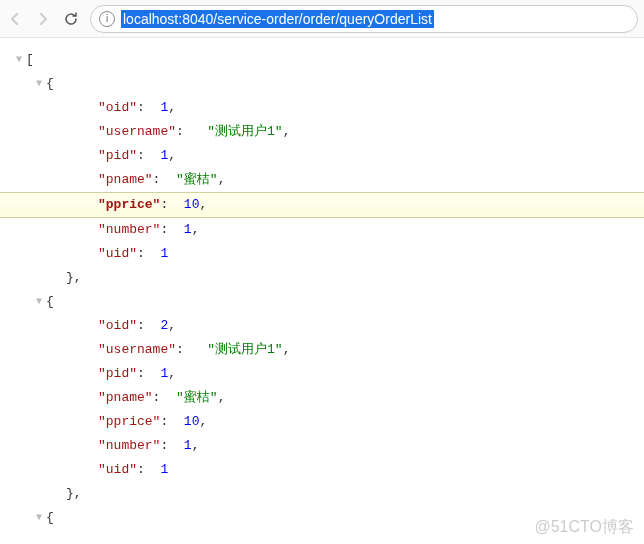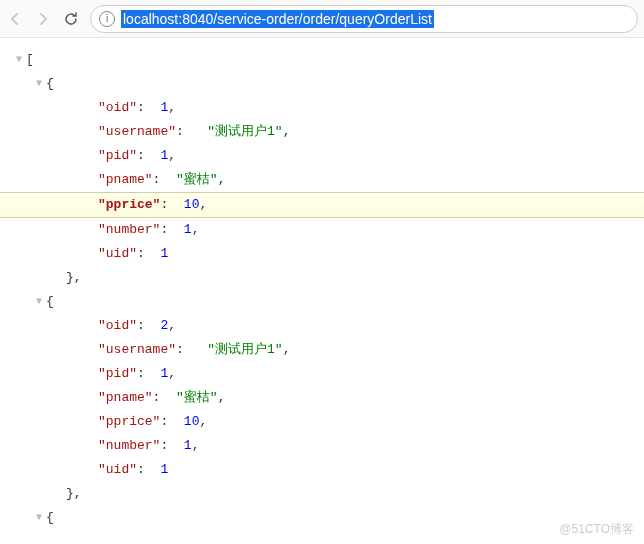--- a/index.html
+++ b/index.html
@@ -92,21 +92,21 @@
       border-top: 1px solid #d0d0a0;
       border-bottom: 1px solid #d0d0a0;
       margin-left: -12px;
       padding-left: 12px;
     }
     .watermark {
       position: absolute;
       bottom: 6px;
       right: 10px;
       font-family: Arial, sans-serif;
-      font-size: 12px;
+      font-size: 16px;
       color: #ccc;
     }
   </style>
 </head>
 <body>
 
 <div class="toolbar">
   <div class="nav-icon disabled">
     <svg width="16" height="16" viewBox="0 0 16 16">
         <path d="M10 3 L5 8 L10 13" stroke="currentColor" stroke-width="2" fill="none" stroke-linecap="round"></path>

